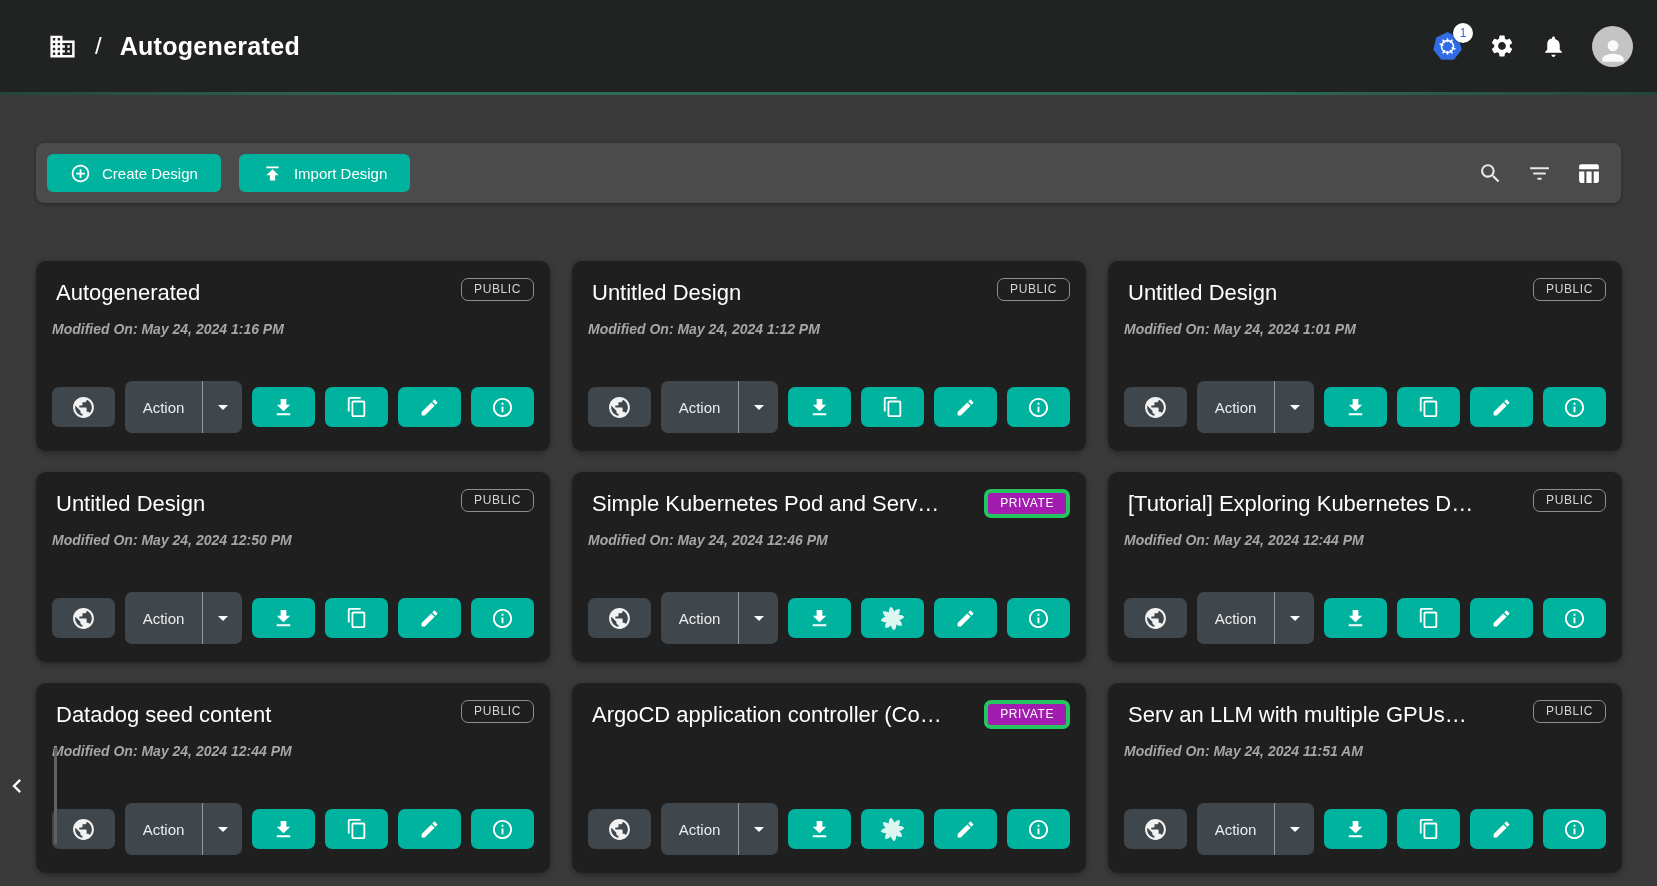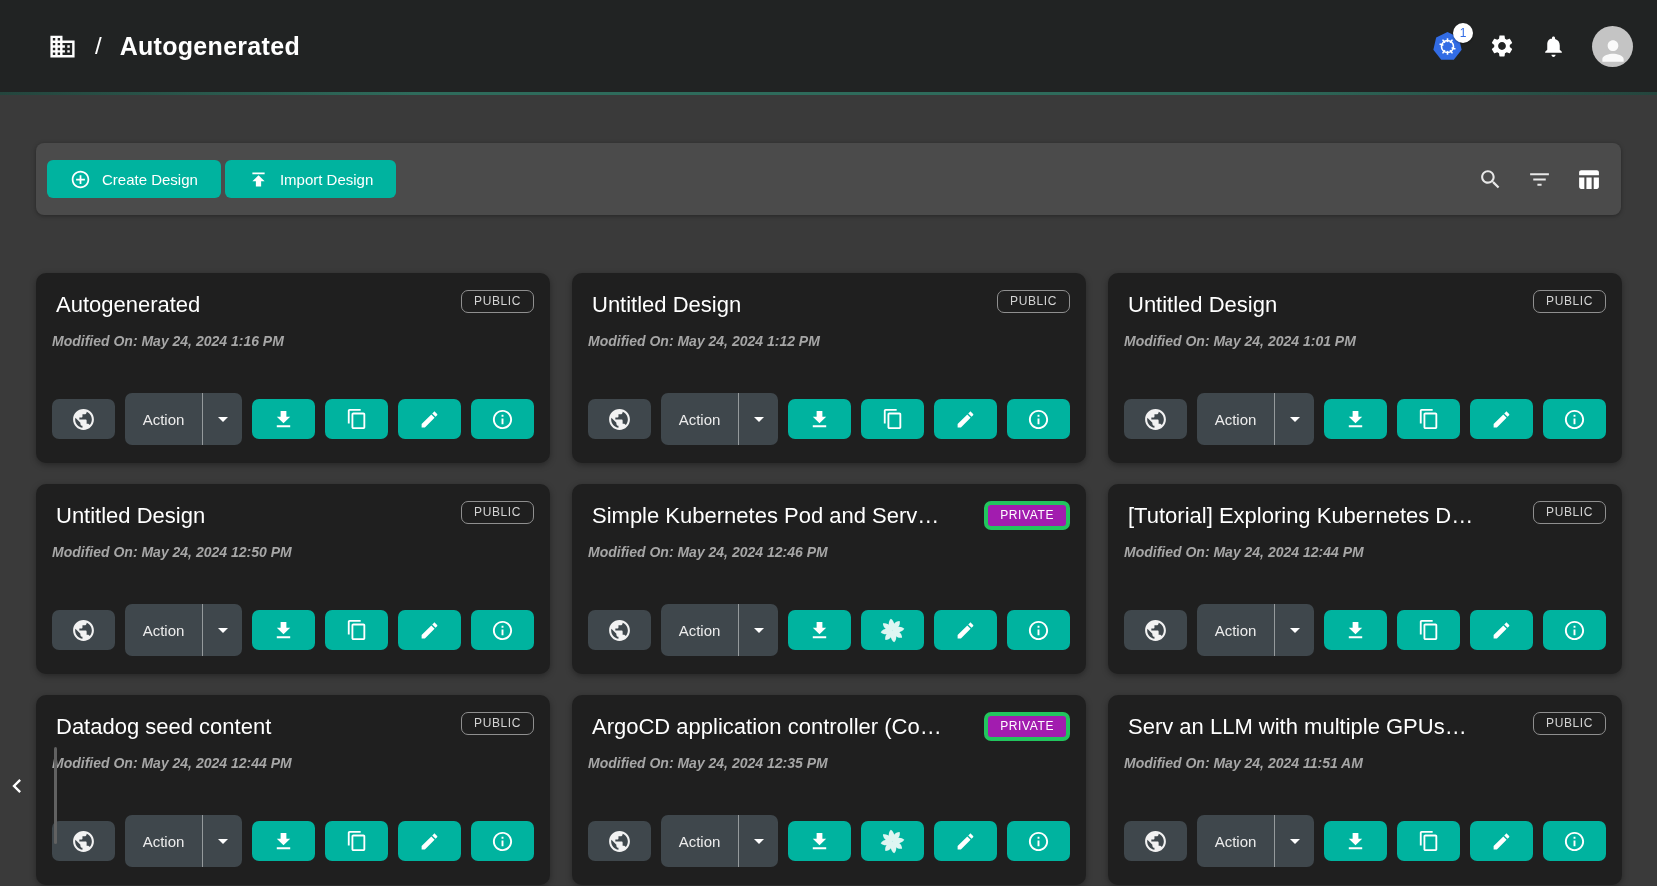--- a/index.html
+++ b/index.html
@@ -28,22 +28,22 @@
   }
   .icon-plain { background:none; border:none; padding:0; cursor:pointer; display:flex; }
   .avatar {
     width:41px; height:41px; border-radius:50%; background:#c4c4c4;
     display:flex; align-items:flex-end; justify-content:center; overflow:hidden; cursor:pointer;
   }
   .accent-line { height:3px; background:linear-gradient(90deg,#24453d, #2e6b5b 25%, #2e6b5b 75%, #24453d); }
 
   
   .toolbar {
-    margin:48px 36px 0; height:72px; background:#4b4b4b; border-radius:8px;
-    display:flex; align-items:center; gap:4px; padding:0 20px 0 11px;
+    margin:48px 36px 0; height:60px; background:#4b4b4b; border-radius:8px;
+    display:flex; align-items:center; gap:18px; padding:0 20px 0 11px;
     box-shadow:0 1px 4px rgba(0,0,0,.35);
   }
   .btn-teal {
     height:38px; background:#00b39f; border:none; border-radius:6px; color:#ffffff;
     font-family:inherit; font-size:15px; font-weight:500;
     display:inline-flex; align-items:center; gap:11px; padding:0 23px; cursor:pointer;
   }
   .toolbar-icons { margin-left:auto; display:flex; align-items:center; gap:24px; }
   .toolbar-icons .icon-plain svg { display:block; }
 
@@ -498,21 +498,20 @@
             </svg>
         </button>
       </div>
     </article>
 
     <article class="card">
       <div class="card-head">
         <h2 class="card-title">ArgoCD application controller (Co…</h2>
         <span class="badge badge-private">PRIVATE</span>
       </div>
-      <p class="modified">Modified On: May 24, 2024 12:35 PM</p>
       <div class="card-actions">
         <button class="icon-btn dark">
           <svg width="25" height="25" viewBox="0 0 24 24" fill="#f2f2f2">
               <path d="M12 2C6.48 2 2 6.48 2 12s4.48 10 10 10 10-4.48 10-10S17.52 2 12 2zm-1 17.93c-3.95-.49-7-3.85-7-7.93 0-.62.08-1.21.21-1.79L9 15v1c0 1.1.9 2 2 2v1.93zm6.9-2.54c-.26-.81-1-1.39-1.9-1.39h-1v-3c0-.55-.45-1-1-1H8v-2h2c.55 0 1-.45 1-1V7h2c1.1 0 2-.9 2-2v-.41c2.93 1.19 5 4.06 5 7.41 0 2.08-.8 3.97-2.1 5.39z"></path>
             </svg>
         </button>
         <div class="action-split">
           <button class="action-main">Action</button>
           <button class="action-caret">
             <svg width="24" height="24" viewBox="0 0 24 24" fill="#ffffff">

